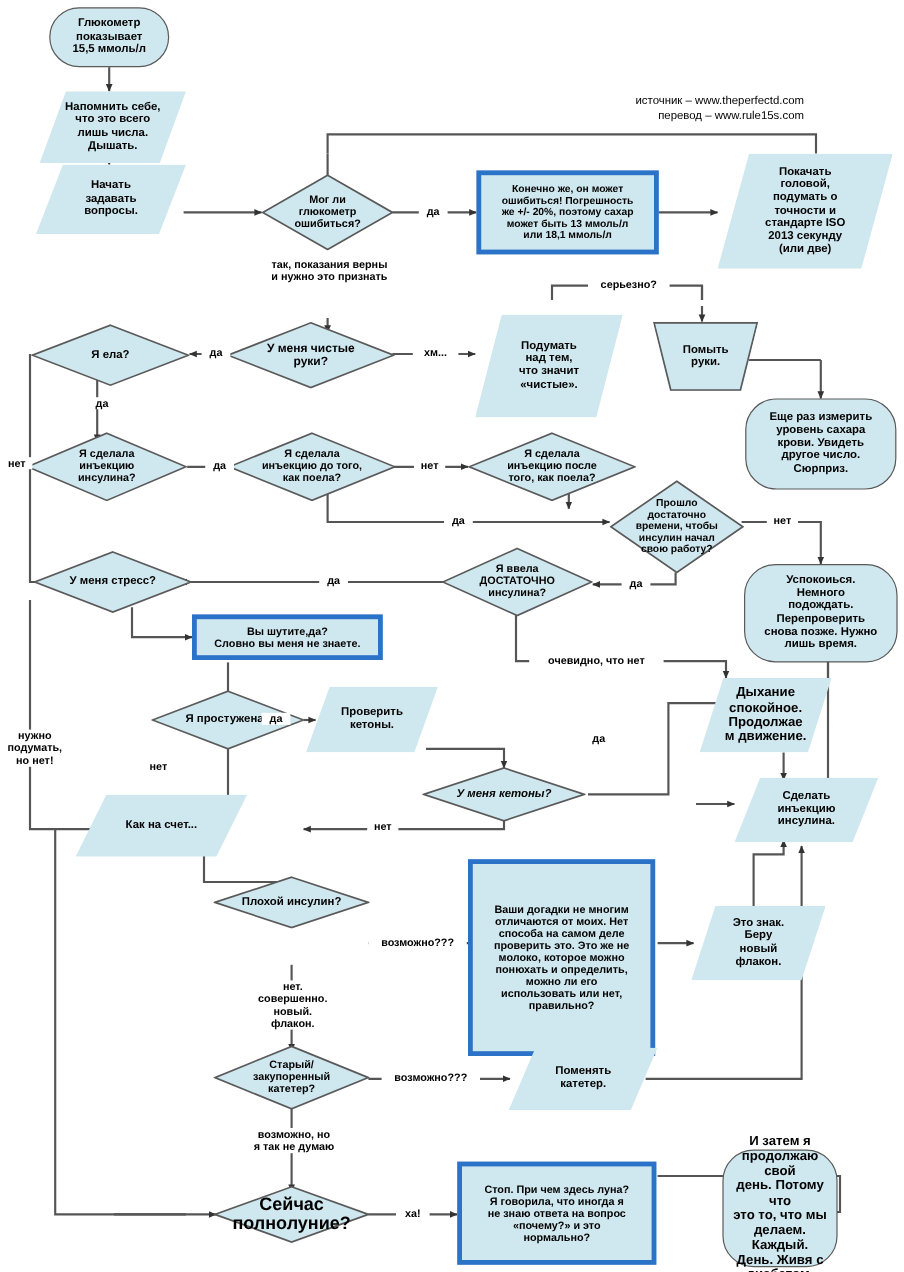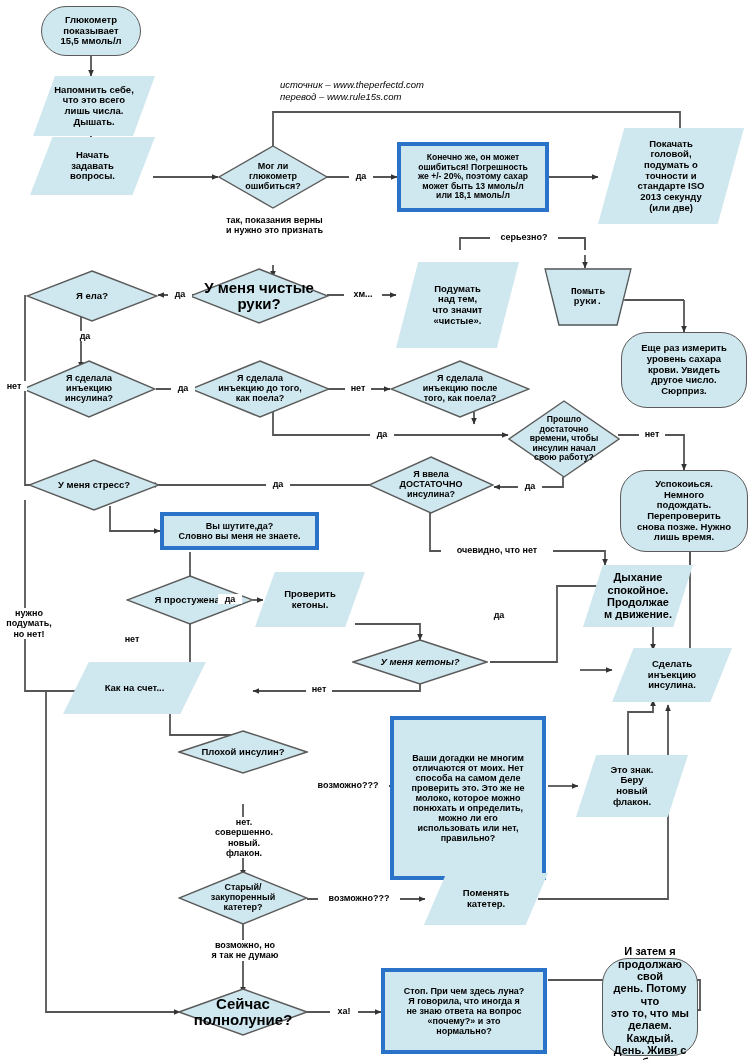--- a/index.html
+++ b/index.html
@@ -24,21 +24,21 @@
   .shape-note{background:#cfe7ee;border:4px solid #2b72c9;}
 
   .dia-svg{position:absolute;left:0;top:0;width:100%;height:100%;}
   .dia-label{position:absolute;left:0;top:0;width:100%;height:100%;
     display:flex;align-items:center;justify-content:center;text-align:center;
     font-weight:bold;line-height:1.1;}
 
   .title-box{position:absolute;background:#fff;border:1.6px solid #000;
     display:flex;align-items:center;justify-content:center;text-align:center;
     font-weight:bold;line-height:1.25;}
-  .credits{position:absolute;text-align:left;font-style:italic;
+  .credits{position:absolute;text-align:right;
     line-height:1.3;color:#000;}
 
   .edge-label{position:absolute;font-weight:bold;color:#000;text-align:center;
     background:#fff;line-height:1.15;white-space:pre-line;padding:0 1px;}
 </style>
 </head>
 <body>
 
 <div id="stage">
 
@@ -199,38 +199,38 @@
 точности и
 стандарте ISO
 2013 секунду
 (или две)</span>
   </div>
 
   <div class="node shape-decision" style="left:189px;top:268px;width:140px;height:56px;">
     <svg class="dia-svg" viewBox="0 0 140 56" preserveAspectRatio="none">
       <polygon points="70,1 139,28 70,55 1,28" fill="#cfe7ee" stroke="#5a5a5a" stroke-width="1.4"></polygon>
     </svg>
-    <div class="dia-label" style="font-size:15px;">
+    <div class="dia-label" style="font-size:10px;">
       <span class="txt">У меня чистые
 руки?</span>
     </div>
   </div>
 
   <div class="node shape-data" style="left:396px;top:262px;width:123px;height:86px;font-size:9.5px;">
     <span class="txt">Подумать
 над тем,
 что значит
 «чистые».</span>
   </div>
 
   <div class="node shape-manual" style="left:544px;top:268px;width:88px;height:58px;font-size:9.5px;">
     <svg class="dia-svg" viewBox="0 0 88 58" preserveAspectRatio="none">
       <polygon points="1,1 87,1 73,57 15,57" fill="#cfe7ee" stroke="#5a5a5a" stroke-width="1.4"></polygon>
     </svg>
-    <div class="dia-label" style="font-size:9.5px;font-family:Liberation Mono, monospace;">
+    <div class="dia-label" style="font-size:9.5px;">
       <span class="txt">Помыть
 руки.</span>
     </div>
   </div>
 
   <div class="node shape-terminator" style="left:621px;top:332px;width:126px;height:76px;font-size:9.5px;">
     <span class="txt">Еще раз измерить
 уровень сахара
 крови. Увидеть
 другое число.

